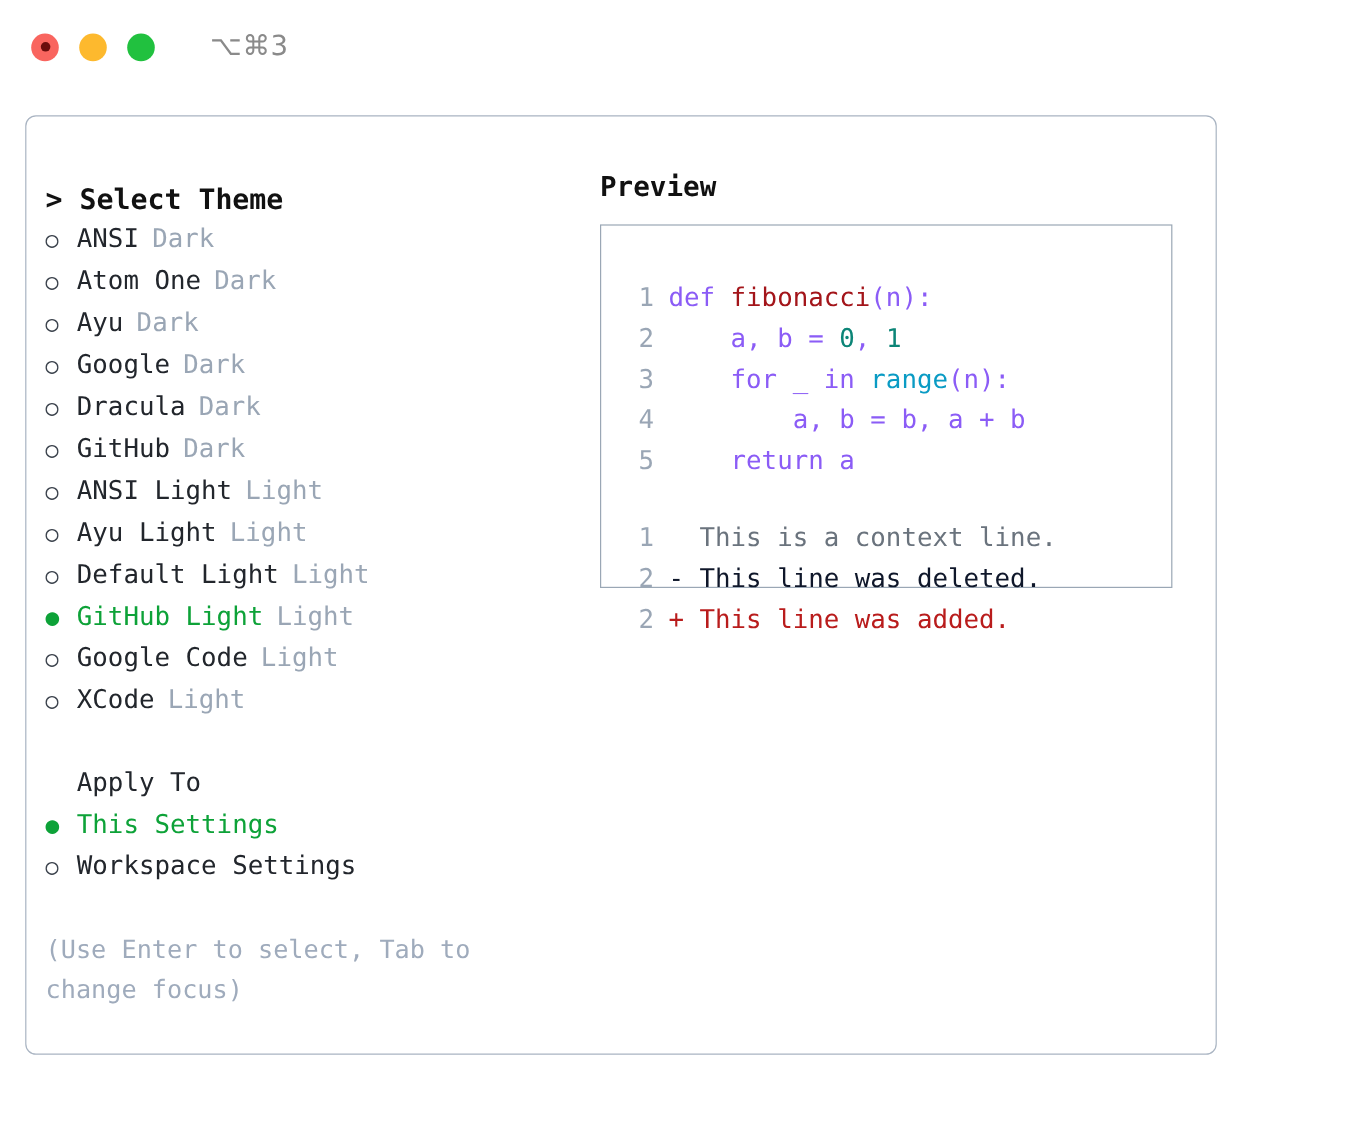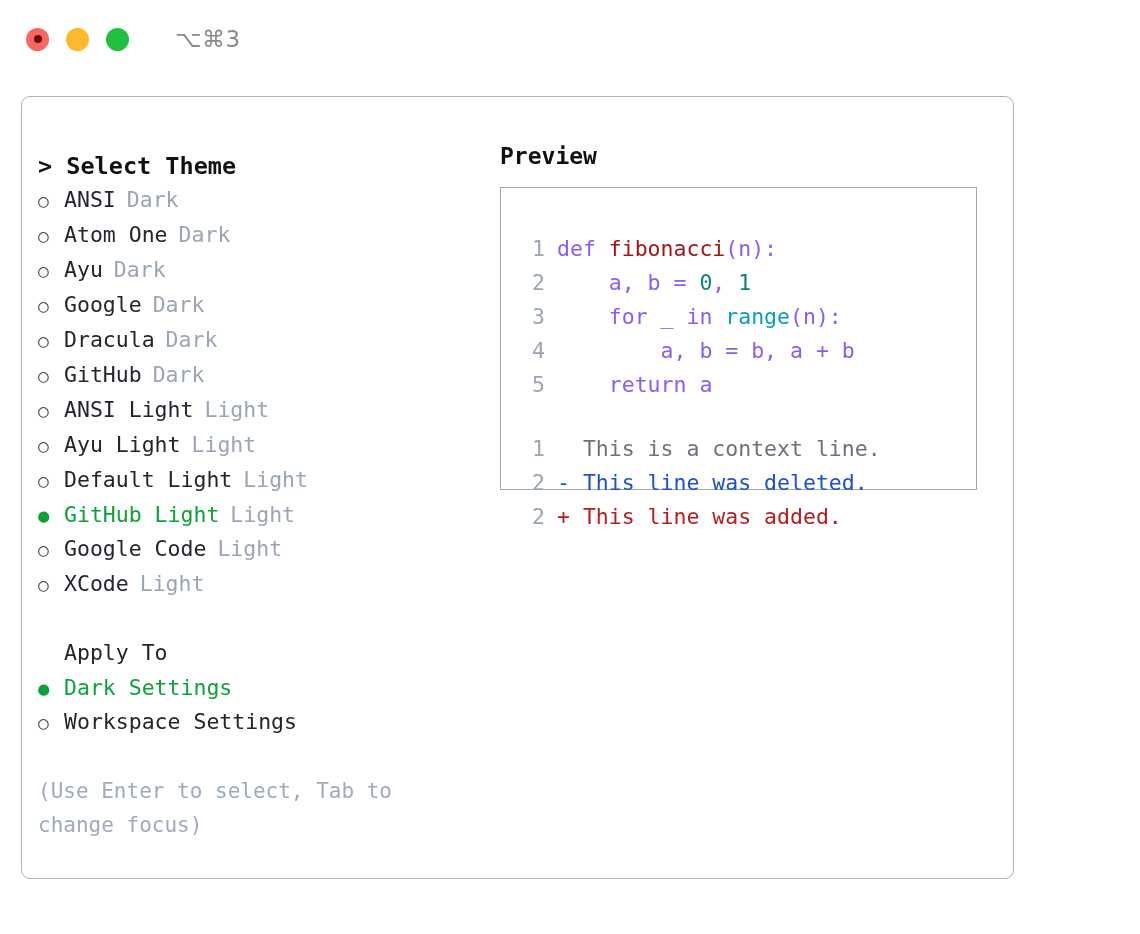--- a/index.html
+++ b/index.html
@@ -191,21 +191,21 @@
   }
   .code-text { color: #24292e; }
   .blank-line { height: 30px; }
 
   .tok-fn   { color: #a3151a; }
   .tok-num  { color: #0c8577; }
   .tok-call { color: #0a9bc4; }
   .tok-plain{ color: #8b5cf6; }
 
   .diff-ctx { color: #6a737d; }
-  .diff-del { color: #1d4ed8; }
+  .diff-del { color: #0f172a; }
   .diff-add { color: #b91c1c; }
 </style>
 </head>
 <body>
 
 <div class="screen">
 
   <div class="titlebar">
     <div class="dots">
       <span class="dot red"></span>
@@ -288,21 +288,21 @@
         <div class="spacer-lg"></div>
 
         <div class="opt">
           <span class="marker blank">○</span>
           <span class="group-heading">Apply To</span>
         </div>
 
         <div>
           <div class="opt selected">
             <span class="marker sel">●</span>
-            <span class="label">Dark Settings</span>
+            <span class="label">This Settings</span>
           </div>
           <div class="opt">
             <span class="marker">○</span>
             <span class="label">Workspace Settings</span>
           </div>
         </div>
 
         <div class="hint">(Use Enter to select, Tab to change focus)</div>
       </div>
 

